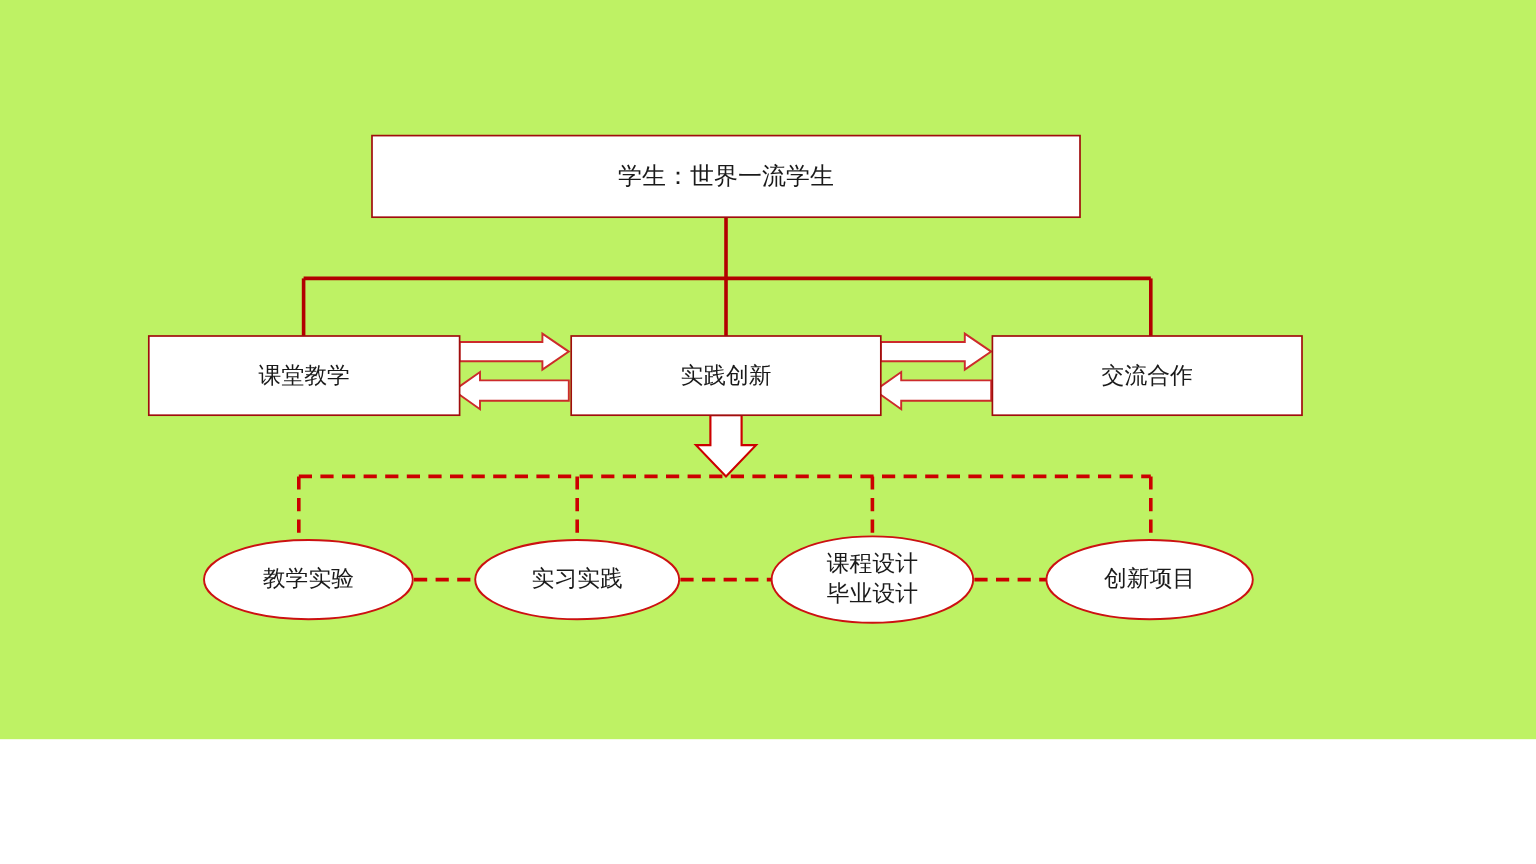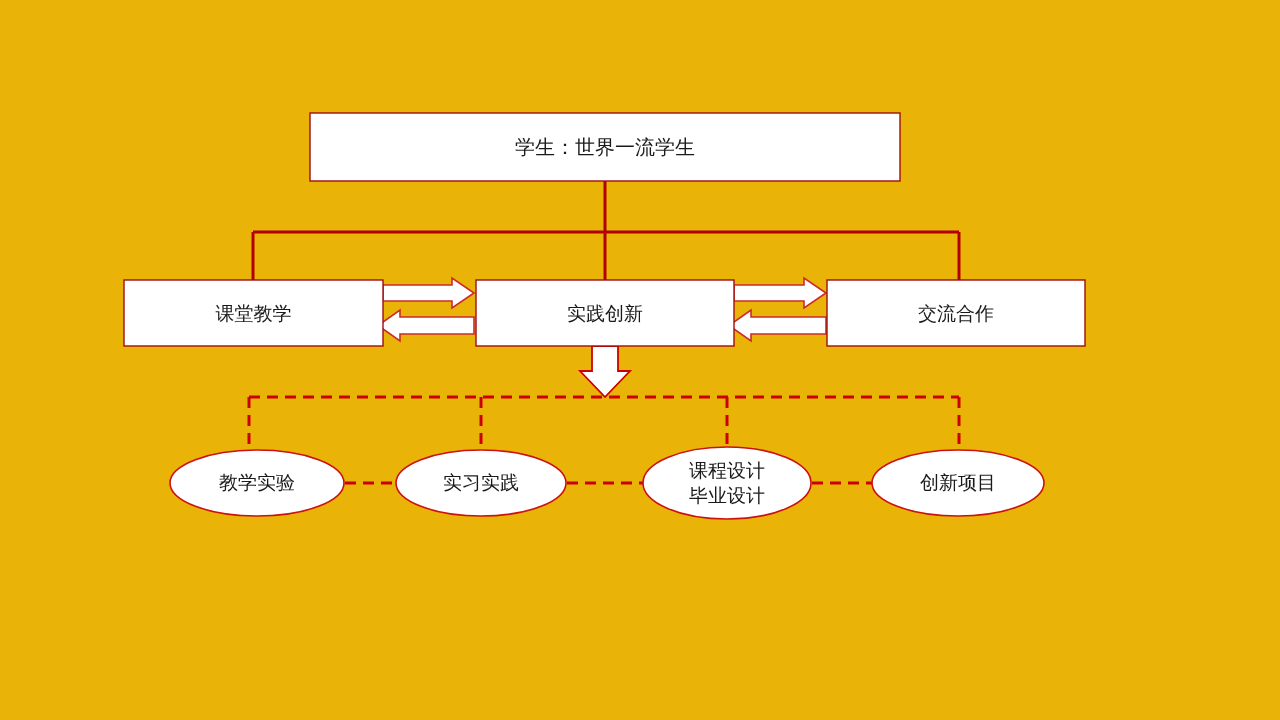--- a/index.html
+++ b/index.html
@@ -9,22 +9,22 @@
   }
   body {
     width: 1280px;
     height: 720px;
     overflow: hidden;
     font-family: "DejaVu Sans", "Liberation Sans", sans-serif;
   }
   #diagram-root {
     position: relative;
     width: 1280px;
-    height: 720px;
-    background: #eab308;
+    height: 616px;
+    background: #bef264;
   }
   svg.canvas {
     position: absolute;
     left: 0;
     top: 0;
     width: 1280px;
     height: 720px;
     display: block;
   }
   .node-text {

